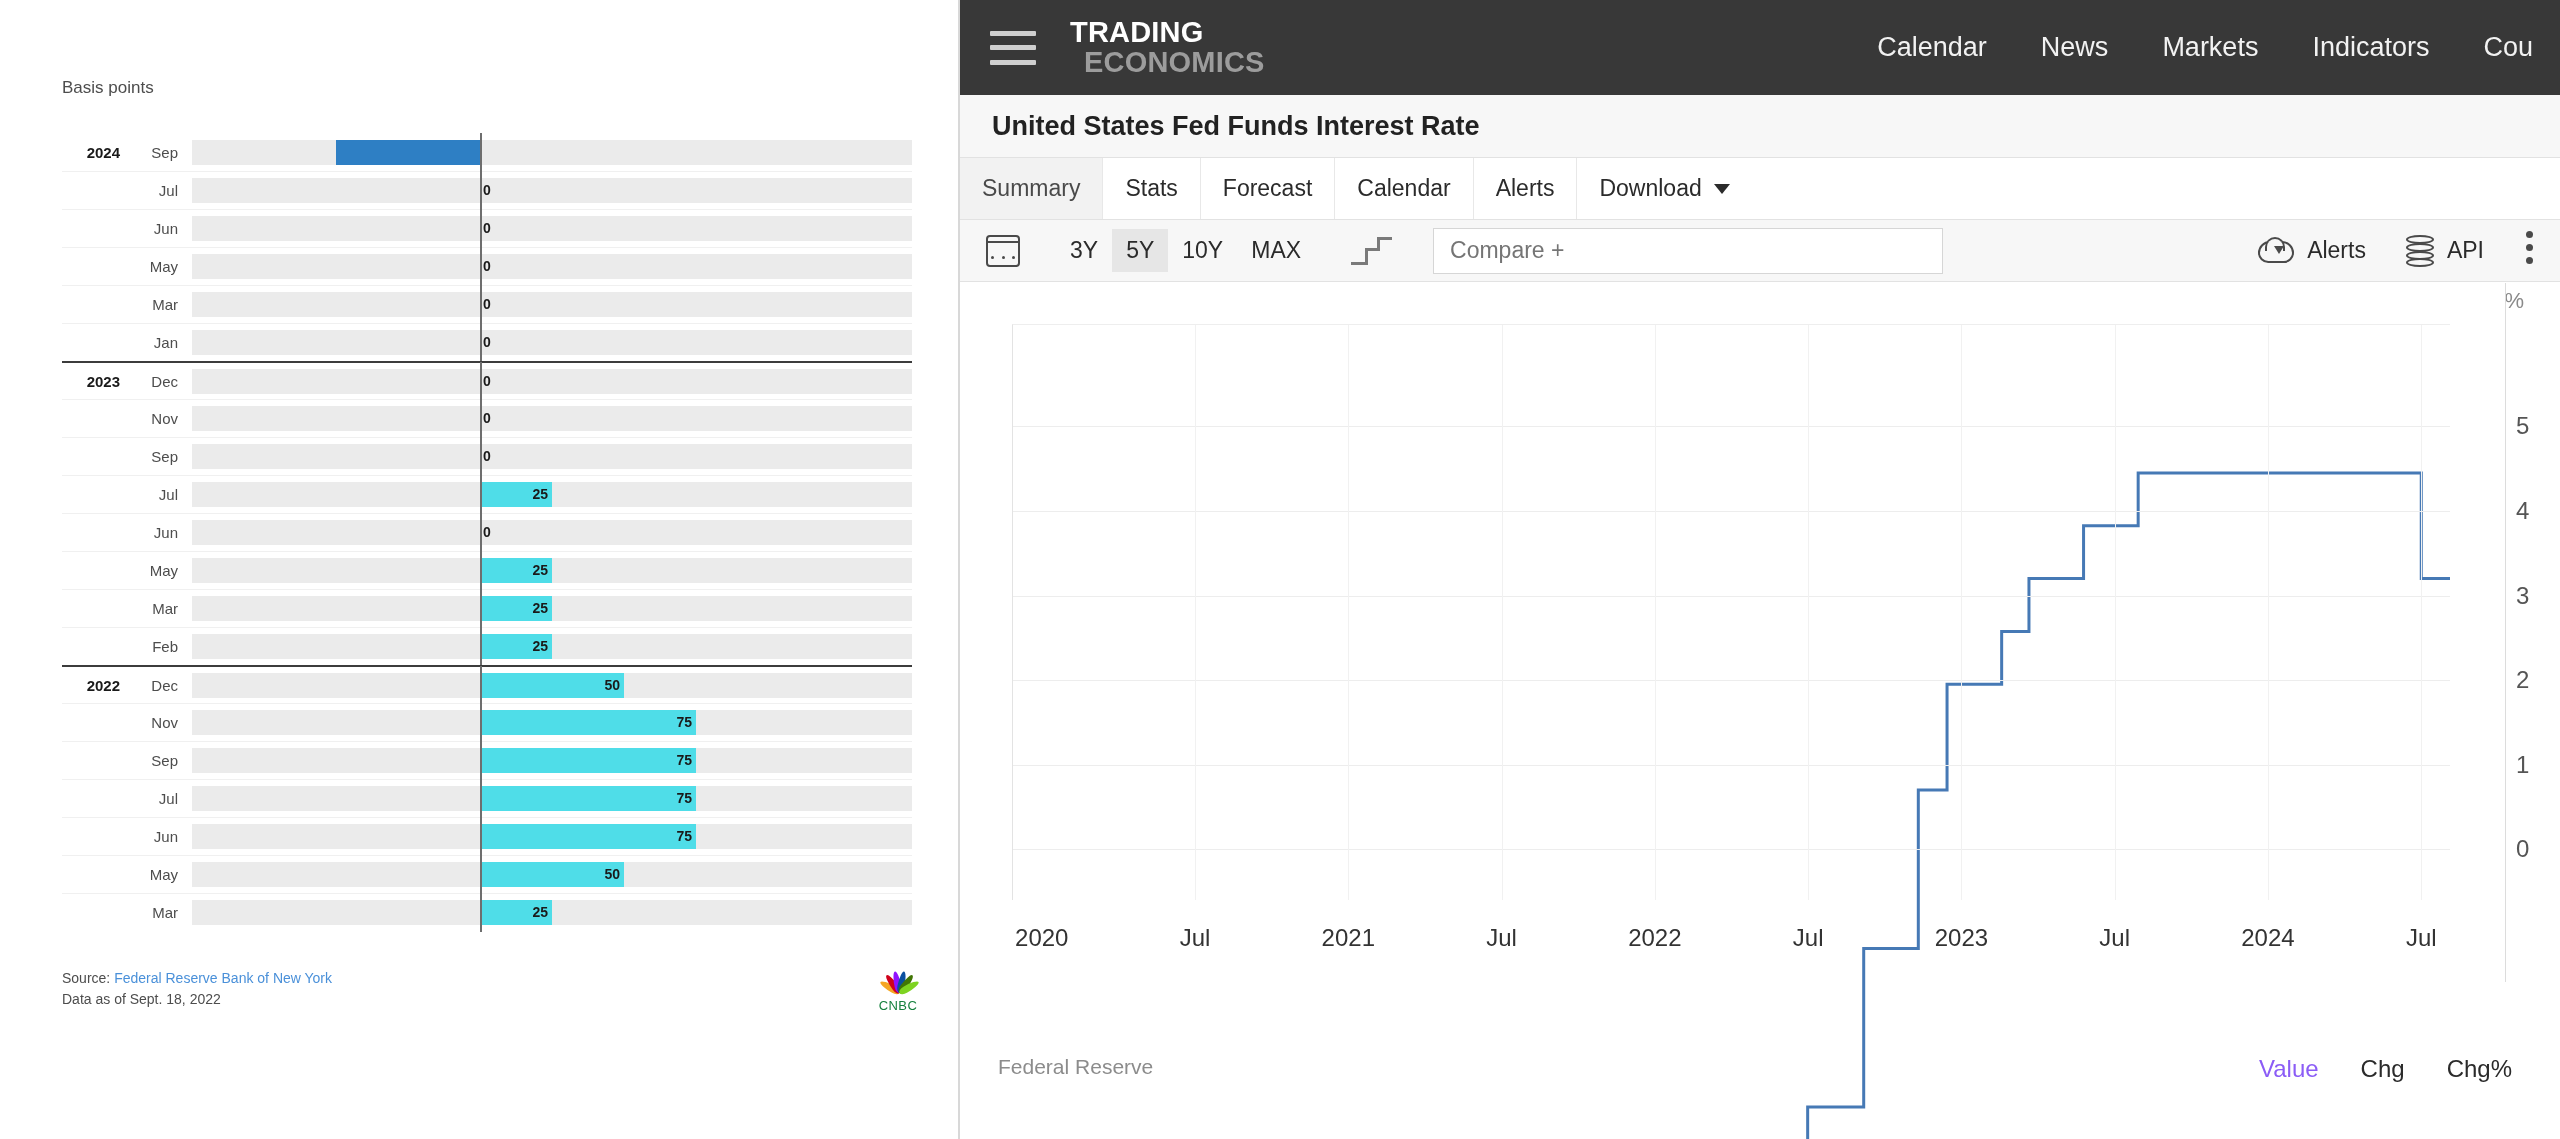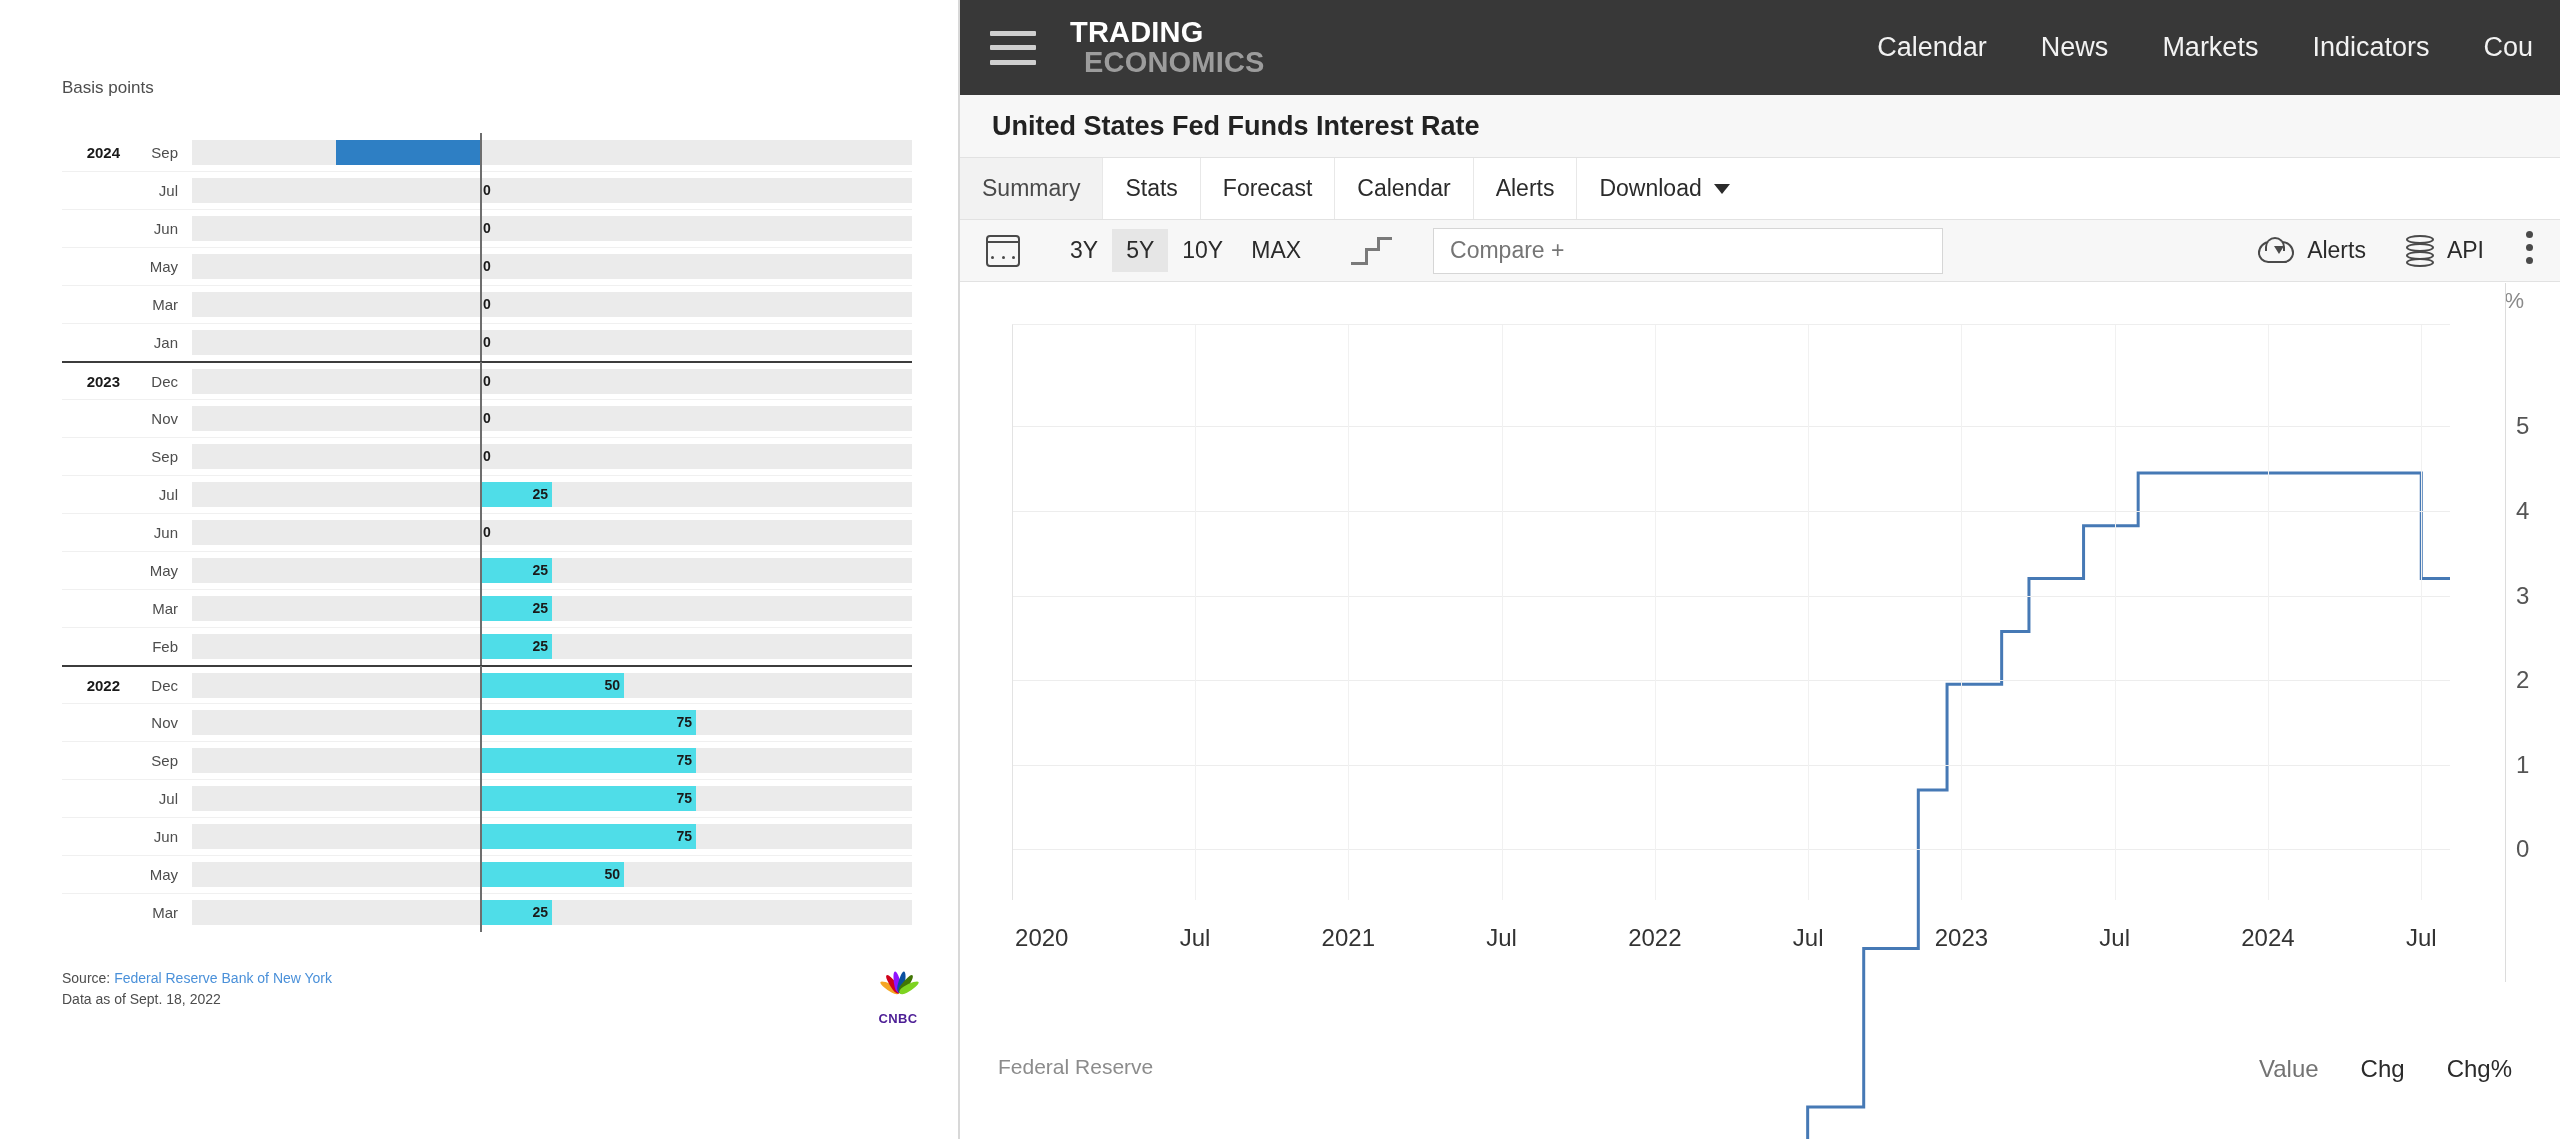--- a/index.html
+++ b/index.html
@@ -72,22 +72,22 @@
     position: absolute; left: 872px; top: 967px;
     width: 52px; text-align: center;
   }
   .peacock { position: relative; width: 40px; height: 26px; margin: 0 auto; }
   .peacock span {
     position: absolute; bottom: 0; left: 18px;
     width: 7px; height: 22px; border-radius: 50% 50% 50% 50% / 70% 70% 30% 30%;
     transform-origin: 50% 100%;
   }
   .cnbc-word {
-    font-size: 13px; font-weight: bold; color: #4c1d95; letter-spacing: 0.4px;
-    margin-top: 18px;
+    font-size: 13px; font-weight: normal; color: #15803d; letter-spacing: 0.4px;
+    margin-top: 5px;
   }
 
   
   .right-panel { width: 1600px; height: 1139px; background: #ffffff; position: relative; }
 
   .te-header {
     height: 95px; background: #383838;
     display: flex; align-items: center; position: relative;
   }
   .hamburger {
@@ -231,21 +231,21 @@
   }
   .series-svg { position: absolute; inset: 0; overflow: visible; }
 
   .te-footer {
     position: absolute; left: 0; right: 0; bottom: 0; height: 96px;
     display: flex; align-items: flex-start; padding-top: 12px;
   }
   .te-src { margin-left: 38px; font-size: 21px; color: #8c8c8c; }
   .te-legend { position: absolute; right: 48px; top: 12px; display: flex; gap: 42px; }
   .te-legend span { font-size: 24px; color: #2b2b2b; cursor: pointer; }
-  .te-legend span.active { color: #737373; }
+  .te-legend span.active { color: #8b5cf6; }
 </style>
 </head>
 <body>
 
 <div class="page">
 
   <div class="left-panel">
     <div class="cnbc-subtitle">Basis points</div>
 
     <div class="chart-rows" id="barRows">

